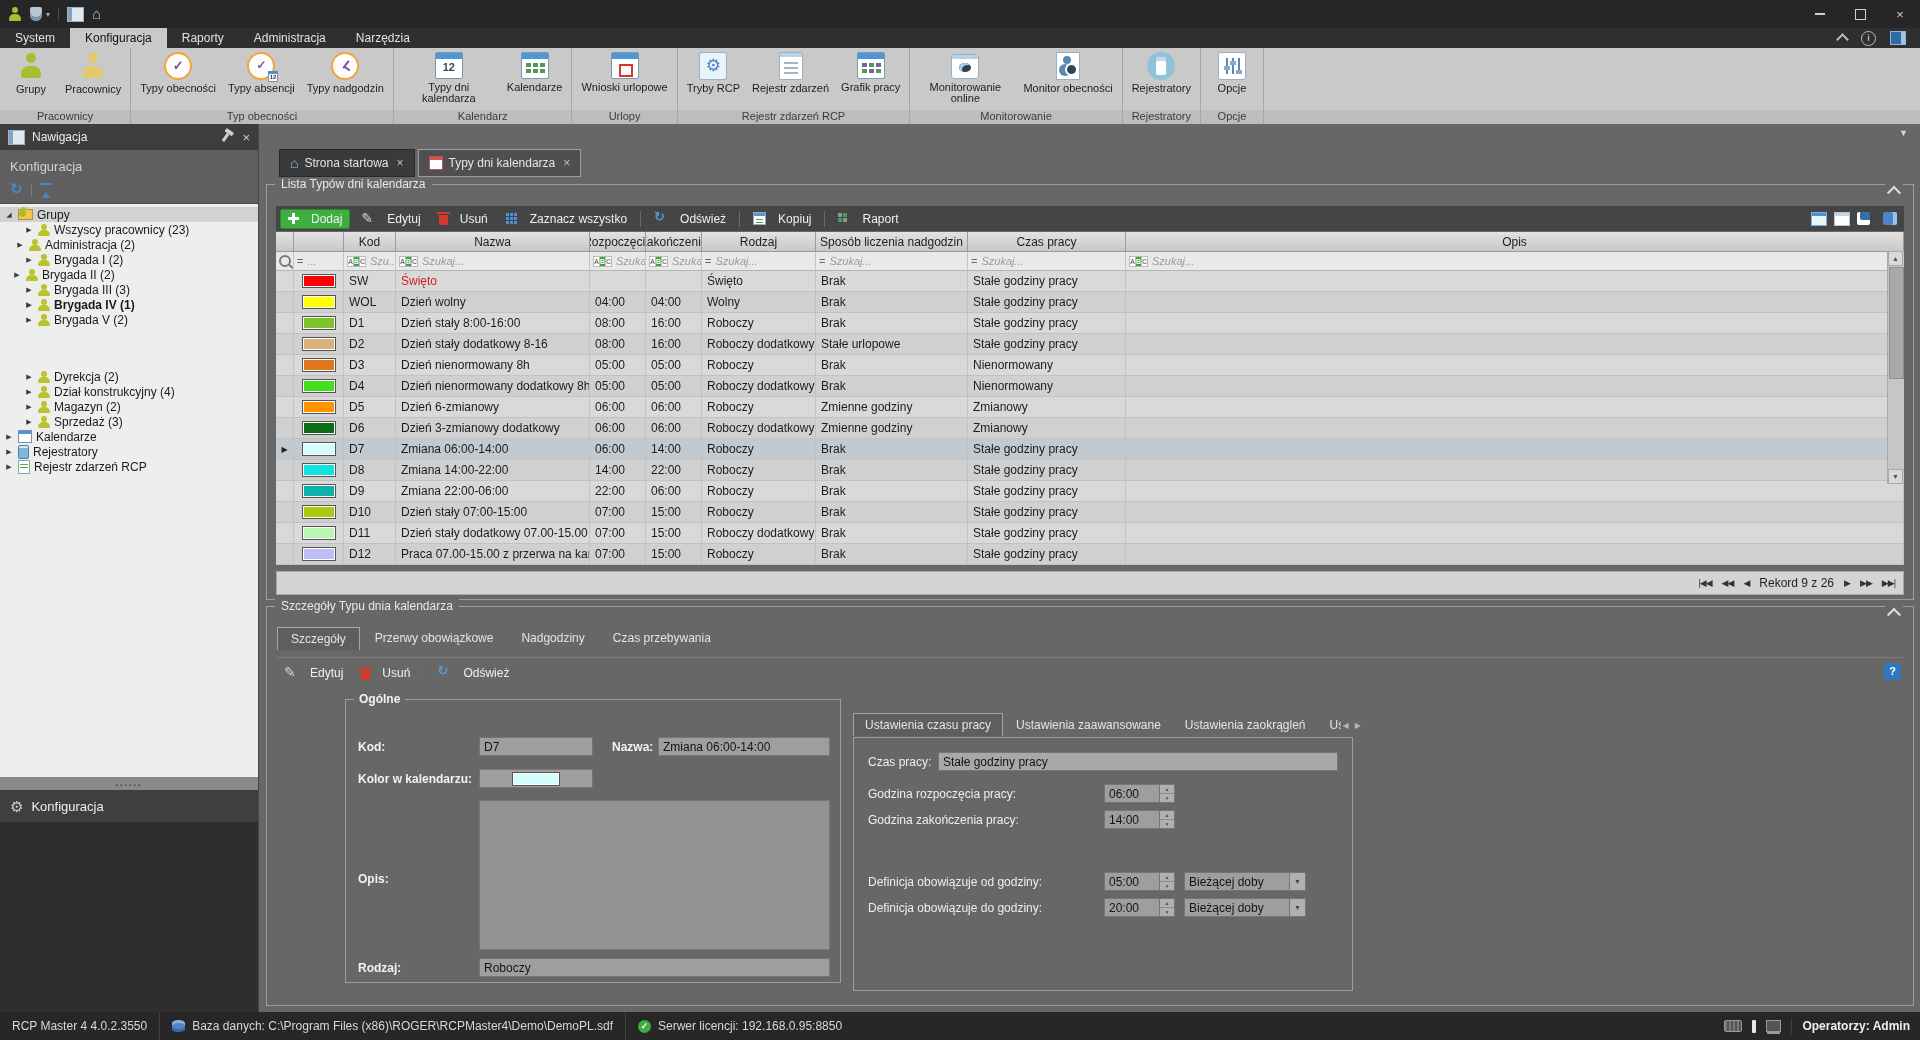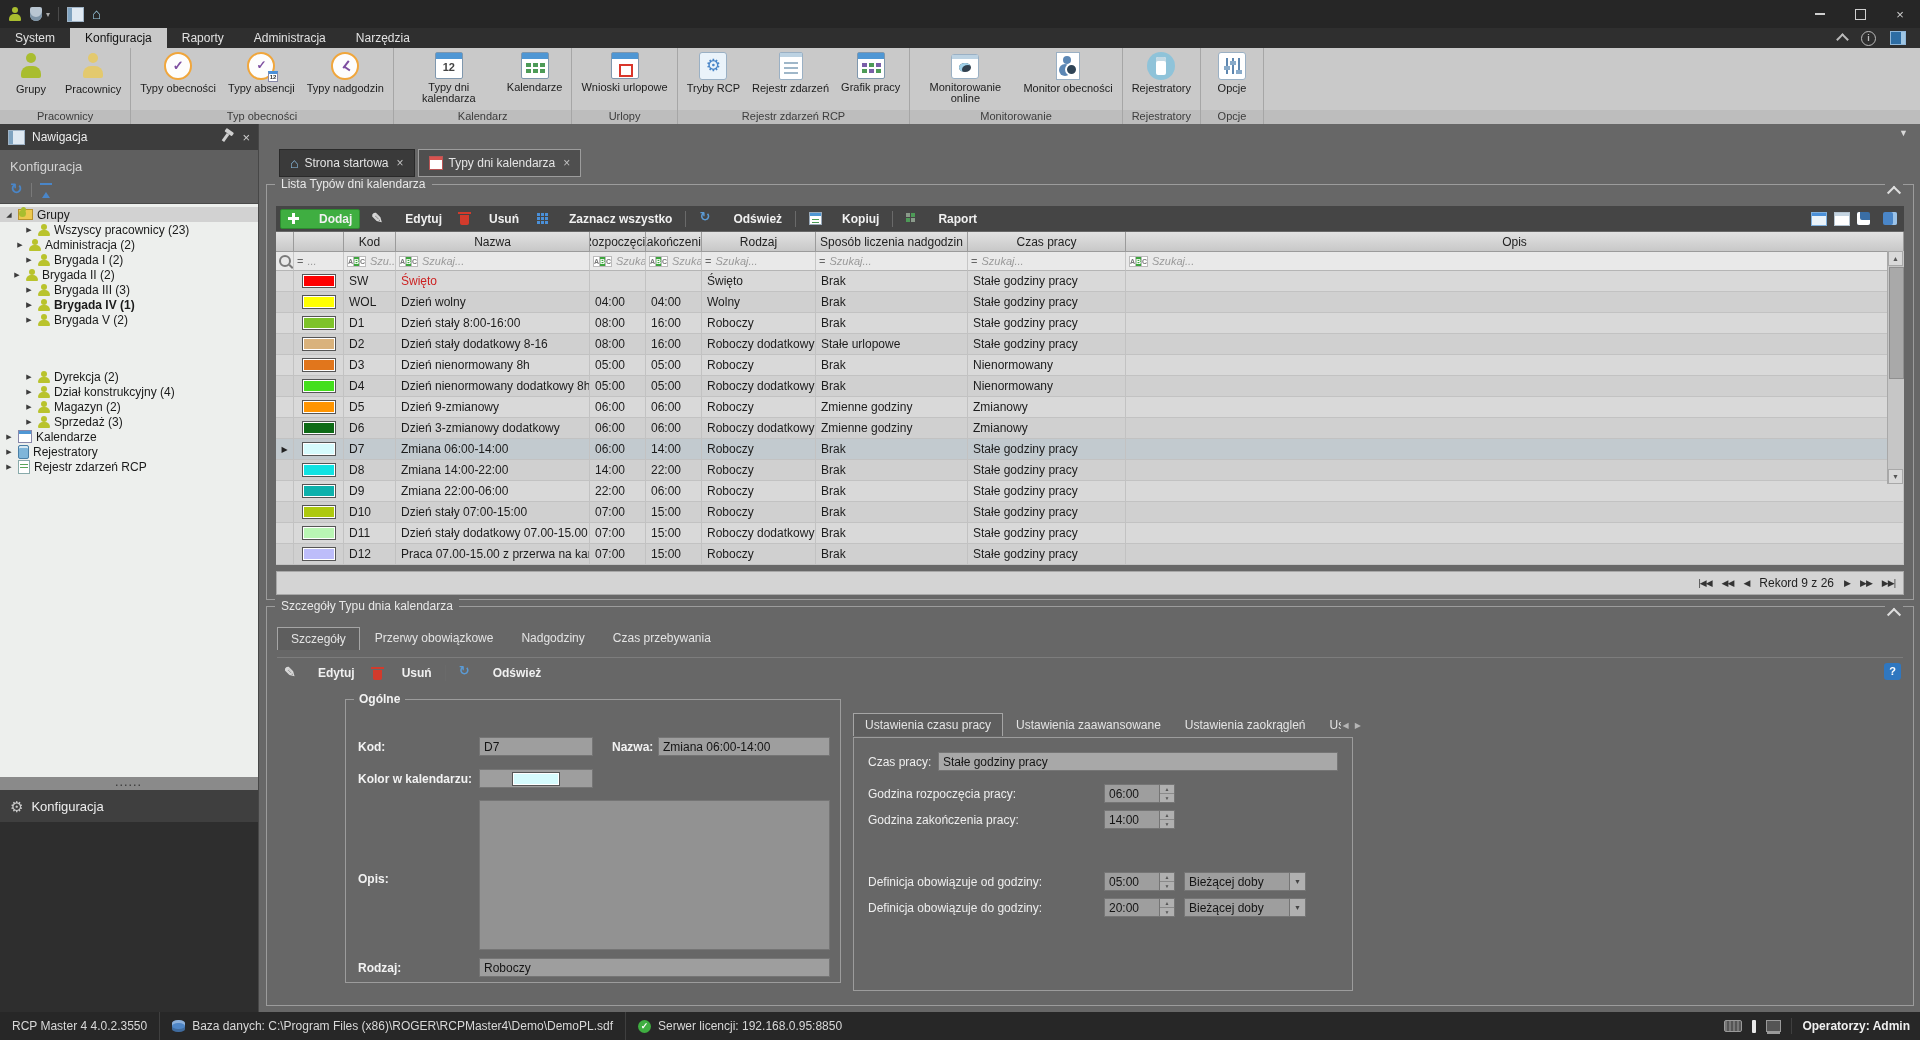--- a/index.html
+++ b/index.html
@@ -112,21 +112,21 @@
   .dtab-home{color:#8ec2e8;font-size:14px;line-height:14px;}
   .dtab-cal{width:12px;height:12px;background:#fff;border:1px solid #b55;}
   .dtab-cal::before{content:"";display:block;height:3px;background:#d9534f;}
   
   .gbox{position:absolute;border:1px solid #9c9c9c;}
   .gbox-label{position:absolute;top:-8px;left:8px;background:#676767;padding:0 6px;color:#e8e8e8;font-size:12px;}
   .gbox-chev{position:absolute;top:-4px;right:10px;background:#676767;padding:0 4px;}
   .chev{display:inline-block;width:8px;height:8px;border-left:2px solid #dedede;border-top:2px solid #dedede;transform:rotate(45deg) translate(2px,2px);}
   
   .ltoolbar{position:absolute;left:9px;right:9px;top:21px;height:25px;background:#454545;display:flex;align-items:center;padding:0 4px;gap:4px;color:#f0f0f0;font-size:12px;}
-  .tbtn{display:flex;align-items:center;gap:20px;padding:2px 7px;font-weight:bold;}
+  .tbtn{display:flex;align-items:center;gap:12px;padding:2px 7px;}
   .tbtn.green{background:#3fae41;border:1px solid #2e8a30;border-radius:2px;}
   .tsep2{width:1px;height:16px;background:#6a6a6a;margin:0 2px;}
   .tbi{display:inline-block;position:relative;}
   .tbi-plus{width:11px;height:11px;}
   .tbi-plus::before{content:"";position:absolute;left:0;top:4px;width:11px;height:3px;background:#fff;}
   .tbi-plus::after{content:"";position:absolute;left:4px;top:0;width:3px;height:11px;background:#fff;}
   .tbi-pencil{width:14px;height:14px;}
   .tbi-pencil::before{content:"✎";position:absolute;left:0;top:-2px;font-size:14px;color:#d8d8d8;}
   .tbi-trash{width:9px;height:10px;background:#d23b2c;border-radius:0 0 2px 2px;margin-top:3px;}
   .tbi-trash::before{content:"";position:absolute;top:-3px;left:-2px;width:13px;height:2px;background:#d23b2c;}
@@ -674,21 +674,21 @@
               <div class="dcell">Brak</div>
               <div class="dcell">Nienormowany</div>
               <div class="dcell"></div>
             </div>
             <div class="grow r-even">
               <div class="dcell rowind"></div>
               <div class="dcell" style="justify-content: center;">
                 <span class="swatch" style="background: rgb(255, 148, 0);"></span>
               </div>
               <div class="dcell">D5</div>
-              <div class="dcell">Dzień 9-zmianowy</div>
+              <div class="dcell">Dzień 6-zmianowy</div>
               <div class="dcell">06:00</div>
               <div class="dcell">06:00</div>
               <div class="dcell">Roboczy</div>
               <div class="dcell">Zmienne godziny</div>
               <div class="dcell">Zmianowy</div>
               <div class="dcell"></div>
             </div>
             <div class="grow r-odd">
               <div class="dcell rowind"></div>
               <div class="dcell" style="justify-content: center;">

